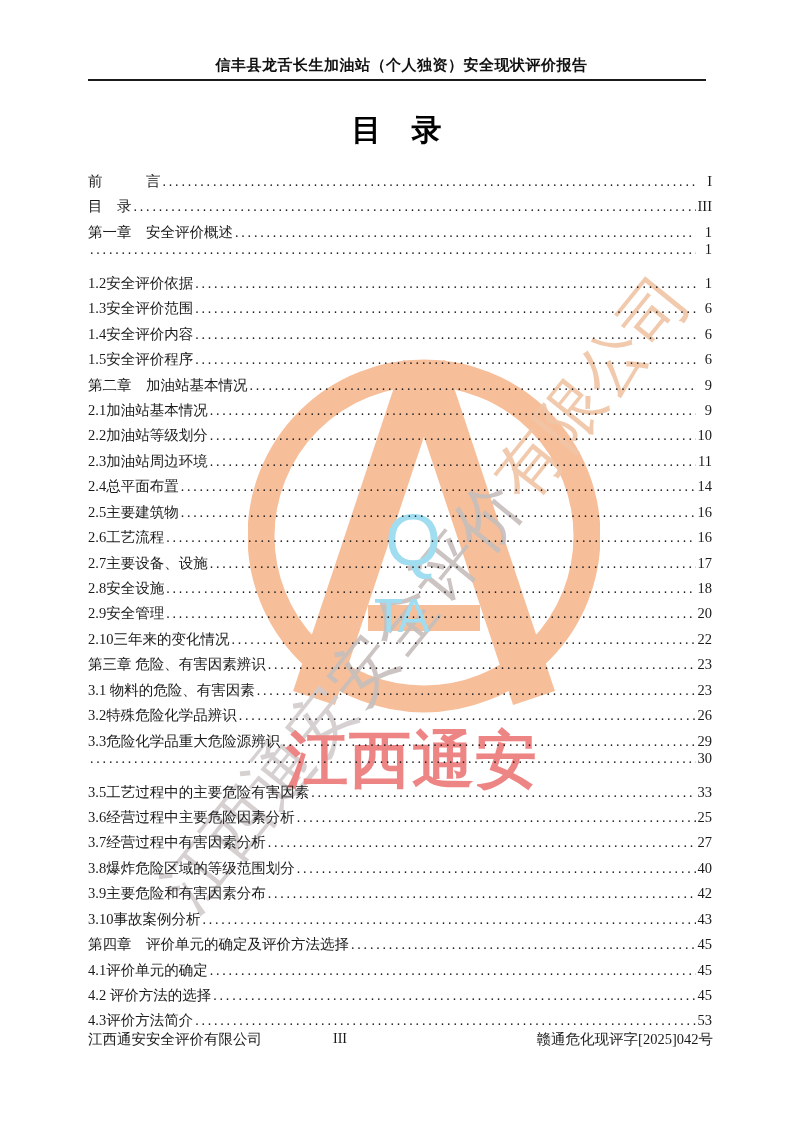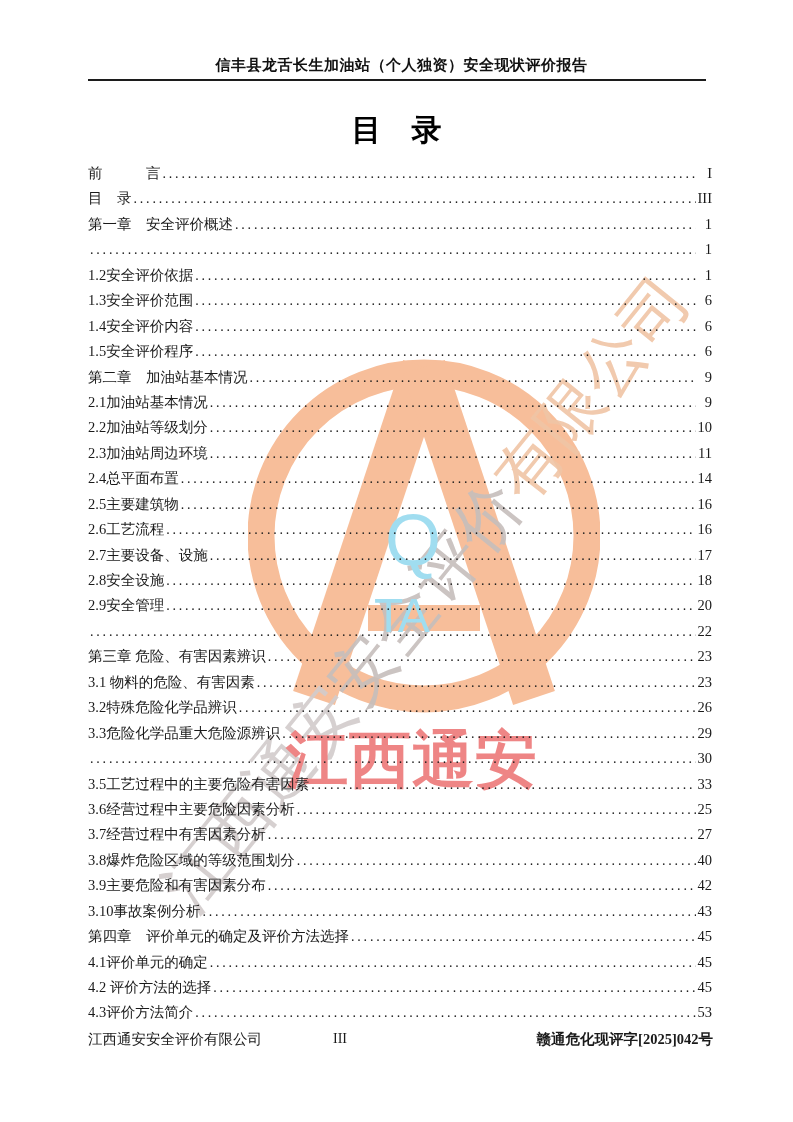--- a/index.html
+++ b/index.html
@@ -50,29 +50,29 @@
   }
   .doc-title{
     position:absolute;top:110px;left:0;width:100%;text-align:center;
     font-size:30px;font-weight:700;color:#000;
   }
   .toc{position:absolute;top:161px;left:88px;width:624px;}
   .toc-row{
     display:flex;align-items:baseline;height:25.45px;line-height:25.45px;
     font-size:14.5px;white-space:pre;
   }
-  .toc-label{flex:none;}
+  .toc-label{flex:none;margin-top:8px;}
   .toc-dots{
     flex:1 1 auto;overflow:hidden;white-space:nowrap;
     font-size:14px;letter-spacing:2.8px;margin:0 2px 0 2px;color:#1c1c1c;
   }
   .toc-page{flex:none;text-align:right;min-width:14px;}
   .footer-left{position:absolute;left:88px;top:1030px;font-size:14.5px;}
   .footer-center{position:absolute;left:333px;top:1031px;font-size:14px;}
-  .footer-right{position:absolute;right:80px;top:1030px;font-size:14.5px;font-weight:bold;}
+  .footer-right{position:absolute;right:80px;top:1030px;font-size:14.5px;}
 </style>
 </head>
 <body>
 
 <div class="page">
 
   <div class="wm">
     <svg class="wm-logo" width="352" height="368" viewBox="0 0 352 368">
       <circle cx="176" cy="183" r="163" fill="none" stroke="#f7be9a" stroke-width="27"></circle>
       <path d="M176,14 L66,345" fill="none" stroke="#f7be9a" stroke-width="44"></path>
@@ -102,21 +102,21 @@
         <div class="toc-row"><span class="toc-label">第二章　加油站基本情况</span><span class="toc-dots">........................................................................................................................................................................................................</span><span class="toc-page">9</span></div>
         <div class="toc-row"><span class="toc-label">2.1加油站基本情况</span><span class="toc-dots">........................................................................................................................................................................................................</span><span class="toc-page">9</span></div>
         <div class="toc-row"><span class="toc-label">2.2加油站等级划分</span><span class="toc-dots">........................................................................................................................................................................................................</span><span class="toc-page">10</span></div>
         <div class="toc-row"><span class="toc-label">2.3加油站周边环境</span><span class="toc-dots">........................................................................................................................................................................................................</span><span class="toc-page">11</span></div>
         <div class="toc-row"><span class="toc-label">2.4总平面布置</span><span class="toc-dots">........................................................................................................................................................................................................</span><span class="toc-page">14</span></div>
         <div class="toc-row"><span class="toc-label">2.5主要建筑物</span><span class="toc-dots">........................................................................................................................................................................................................</span><span class="toc-page">16</span></div>
         <div class="toc-row"><span class="toc-label">2.6工艺流程</span><span class="toc-dots">........................................................................................................................................................................................................</span><span class="toc-page">16</span></div>
         <div class="toc-row"><span class="toc-label">2.7主要设备、设施</span><span class="toc-dots">........................................................................................................................................................................................................</span><span class="toc-page">17</span></div>
         <div class="toc-row"><span class="toc-label">2.8安全设施</span><span class="toc-dots">........................................................................................................................................................................................................</span><span class="toc-page">18</span></div>
         <div class="toc-row"><span class="toc-label">2.9安全管理</span><span class="toc-dots">........................................................................................................................................................................................................</span><span class="toc-page">20</span></div>
-        <div class="toc-row"><span class="toc-dots">........................................................................................................................................................................................................</span><span class="toc-page">22</span></div>
+        <div class="toc-row"><span class="toc-label">2.10三年来的变化情况</span><span class="toc-dots">........................................................................................................................................................................................................</span><span class="toc-page">22</span></div>
         <div class="toc-row"><span class="toc-label">第三章 危险、有害因素辨识</span><span class="toc-dots">........................................................................................................................................................................................................</span><span class="toc-page">23</span></div>
         <div class="toc-row"><span class="toc-label">3.1 物料的危险、有害因素</span><span class="toc-dots">........................................................................................................................................................................................................</span><span class="toc-page">23</span></div>
         <div class="toc-row"><span class="toc-label">3.2特殊危险化学品辨识</span><span class="toc-dots">........................................................................................................................................................................................................</span><span class="toc-page">26</span></div>
         <div class="toc-row"><span class="toc-label">3.3危险化学品重大危险源辨识</span><span class="toc-dots">........................................................................................................................................................................................................</span><span class="toc-page">29</span></div>
         <div class="toc-row"><span class="toc-dots">........................................................................................................................................................................................................</span><span class="toc-page">30</span></div>
         <div class="toc-row"><span class="toc-label">3.5工艺过程中的主要危险有害因素</span><span class="toc-dots">........................................................................................................................................................................................................</span><span class="toc-page">33</span></div>
         <div class="toc-row"><span class="toc-label">3.6经营过程中主要危险因素分析</span><span class="toc-dots">........................................................................................................................................................................................................</span><span class="toc-page">25</span></div>
         <div class="toc-row"><span class="toc-label">3.7经营过程中有害因素分析</span><span class="toc-dots">........................................................................................................................................................................................................</span><span class="toc-page">27</span></div>
         <div class="toc-row"><span class="toc-label">3.8爆炸危险区域的等级范围划分</span><span class="toc-dots">........................................................................................................................................................................................................</span><span class="toc-page">40</span></div>
         <div class="toc-row"><span class="toc-label">3.9主要危险和有害因素分布</span><span class="toc-dots">........................................................................................................................................................................................................</span><span class="toc-page">42</span></div>

